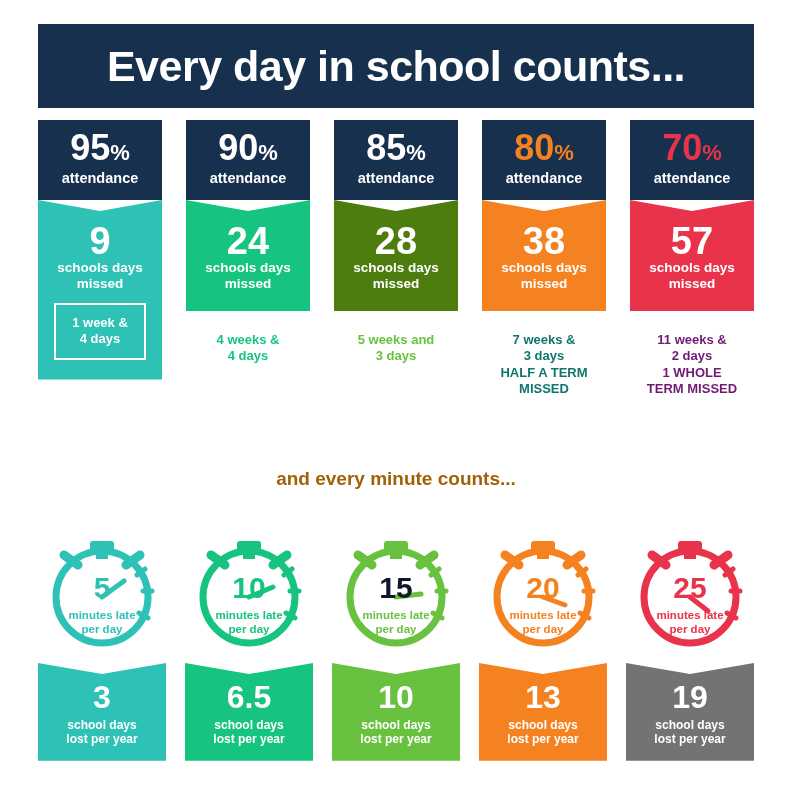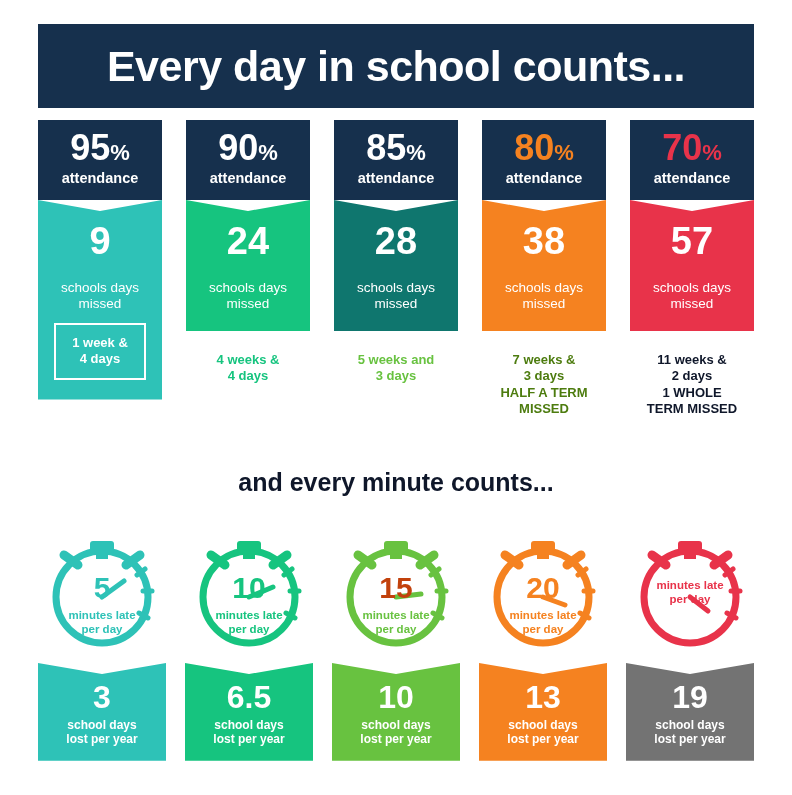--- a/index.html
+++ b/index.html
@@ -83,23 +83,23 @@
     -webkit-clip-path: polygon(0 0, 50% 11px, 100% 0, 100% 100%, 0 100%);
   }
   .days-num {
     font-size: 38px;
     font-weight: bold;
     line-height: 1;
     margin-top: 6px;
   }
   .days-label {
     font-size: 13.5px;
-    font-weight: normal;
+    font-weight: bold;
     line-height: 1.15;
-    margin-top: 20px;
+    margin-top: 0;
   }
   .note {
     font-size: 13px;
     font-weight: bold;
     line-height: 1.25;
     text-align: center;
     margin-top: 21px;
     padding: 0 6px;
   }
   .note.boxed {
@@ -109,23 +109,23 @@
     margin: 12px 12px 0 12px;
   }
 
   
   .sub-head {
     position: absolute;
     left: 0;
     top: 468px;
     width: 792px;
     text-align: center;
-    font-size: 25px;
-    font-weight: bold;
-    color: #0f172a;
+    font-size: 19px;
+    font-weight: bold;
+    color: #a16207;
   }
 
   
   .watch-row {
     position: absolute;
     left: 38px;
     top: 525px;
     width: 716px;
     display: flex;
     justify-content: space-between;
@@ -224,21 +224,21 @@
       </div>
       <div class="note" style="color:#16c47f;white-space:pre-line">4 weeks &amp;
 4 days</div>
     </div>
 
     <div class="col">
       <div class="col-head">
         <div class="pct"><span>85</span><span class="sym">%</span></div>
         <div class="head-label">attendance</div>
       </div>
-      <div class="col-body" style="background:#0f766e">
+      <div class="col-body" style="background:#4d7c0f">
         <div class="days-num">28</div>
         <div class="days-label">
           <span>schools days</span><br>
           <span>missed</span>
         </div>
       </div>
       <div class="note" style="color:#68c240;white-space:pre-line">5 weeks and
 3 days</div>
     </div>
 
@@ -247,39 +247,39 @@
         <div class="pct" style="color:#f58220"><span>80</span><span class="sym">%</span></div>
         <div class="head-label">attendance</div>
       </div>
       <div class="col-body" style="background:#f58220">
         <div class="days-num">38</div>
         <div class="days-label">
           <span>schools days</span><br>
           <span>missed</span>
         </div>
       </div>
-      <div class="note" style="color:#4d7c0f;white-space:pre-line">7 weeks &amp;
+      <div class="note" style="color:#0f766e;white-space:pre-line">7 weeks &amp;
 3 days
 HALF A TERM
 MISSED</div>
     </div>
 
     <div class="col">
       <div class="col-head">
         <div class="pct" style="color:#e8334a"><span>70</span><span class="sym">%</span></div>
         <div class="head-label">attendance</div>
       </div>
       <div class="col-body" style="background:#e8334a">
         <div class="days-num">57</div>
         <div class="days-label">
           <span>schools days</span><br>
           <span>missed</span>
         </div>
       </div>
-      <div class="note" style="color:#0f172a;white-space:pre-line">11 weeks &amp;
+      <div class="note" style="color:#701a75;white-space:pre-line">11 weeks &amp;
 2 days
 1 WHOLE
 TERM MISSED</div>
     </div>
 
   </div>
 
   <div class="sub-head">and every minute counts...</div>
 
   <div class="watch-row">
@@ -359,21 +359,21 @@
             <path d="M22 30 l14 10" stroke-width="9" stroke-linecap="round"></path>
             <path d="M98 30 l-14 10" stroke-width="9" stroke-linecap="round"></path>
             <path d="M95 50 l8 -6" stroke-width="5" stroke-linecap="round"></path>
             <path d="M101 66 l9 0" stroke-width="5" stroke-linecap="round"></path>
             <path d="M97 88 l9 5" stroke-width="5" stroke-linecap="round"></path>
             <path d="M60 72 l25 -3" stroke-width="5" stroke-linecap="round"></path>
           </g>
         </svg>
       </div>
       <div class="watch-text">
-        <div class="watch-num" style="color:#c2410c">15</div>
+        <div class="watch-num" style="color:#0f172a">15</div>
         <div class="watch-lbl" style="color:#68c240">
           <span>minutes late</span><br>
           <span>per day</span>
         </div>
       </div>
       <div class="watch-body" style="background:#68c240">
         <div class="watch-lost-num">10</div>
         <div class="watch-lost-lbl">
           <span>school days</span><br>
           <span>lost per year</span>
@@ -423,20 +423,21 @@
             <path d="M22 30 l14 10" stroke-width="9" stroke-linecap="round"></path>
             <path d="M98 30 l-14 10" stroke-width="9" stroke-linecap="round"></path>
             <path d="M95 50 l8 -6" stroke-width="5" stroke-linecap="round"></path>
             <path d="M101 66 l9 0" stroke-width="5" stroke-linecap="round"></path>
             <path d="M97 88 l9 5" stroke-width="5" stroke-linecap="round"></path>
             <path d="M60 72 l18 14" stroke-width="5" stroke-linecap="round"></path>
           </g>
         </svg>
       </div>
       <div class="watch-text">
+        <div class="watch-num" style="color:#e8334a">25</div>
         <div class="watch-lbl" style="color:#e8334a">
           <span>minutes late</span><br>
           <span>per day</span>
         </div>
       </div>
       <div class="watch-body" style="background:#737373">
         <div class="watch-lost-num">19</div>
         <div class="watch-lost-lbl">
           <span>school days</span><br>
           <span>lost per year</span>

